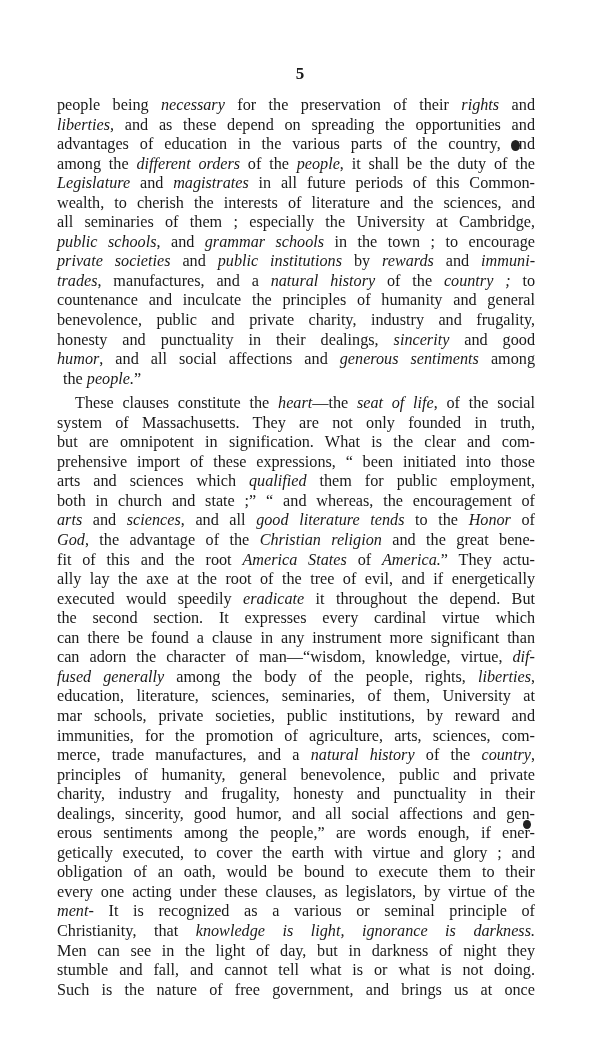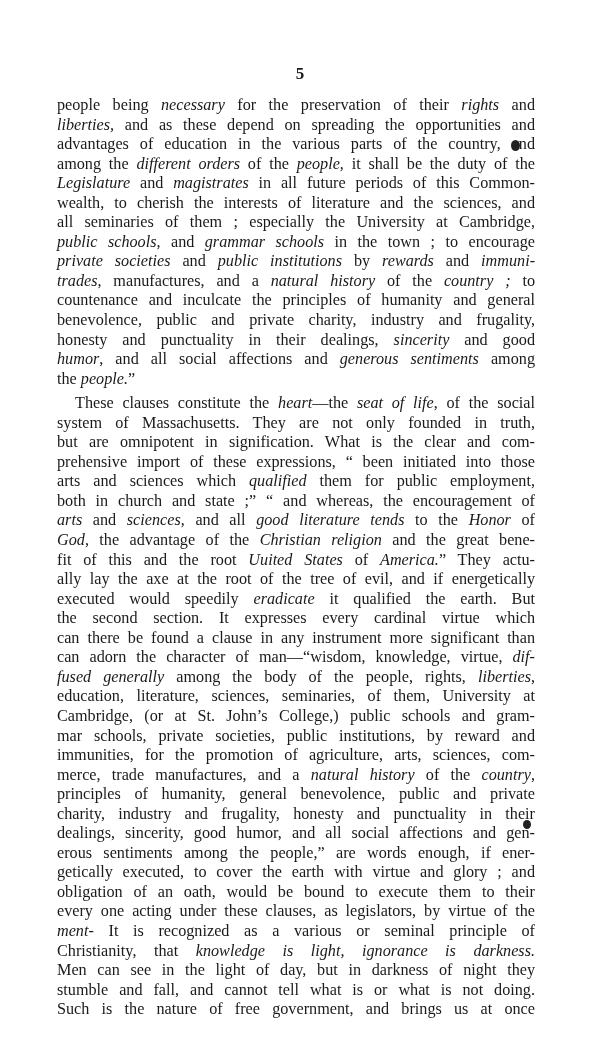--- a/index.html
+++ b/index.html
@@ -35,20 +35,21 @@
     .line {
       display: block;
       text-align: justify;
       text-align-last: justify;
       white-space: nowrap;
       height: 19.55px;
       overflow: visible;
     }
     .line.last {
       text-align-last: left;
+      margin-left: 6px;
     }
     .line.indent {
       padding-left: 18px;
     }
     .para-gap {
       height: 5px;
     }
     i { }
     .dot {
       position: absolute;
@@ -82,29 +83,28 @@
     <div class="para-gap"></div>
     <div>
       <span class="line indent"><span>These clauses constitute the </span><i>heart</i><span>—the </span><i>seat of life</i><span>, of the social</span></span>
       <span class="line"><span>system of Massachusetts.  They are not only founded in truth,</span></span>
       <span class="line"><span>but are omnipotent in signification.  What is the clear and com-</span></span>
       <span class="line"><span>prehensive import of these expressions, “ been initiated into those</span></span>
       <span class="line"><span>arts and sciences which </span><i>qualified</i><span> them for public employment,</span></span>
       <span class="line"><span>both in church and state ;”  “ and whereas, the encouragement of</span></span>
       <span class="line"><i>arts</i><span> and </span><i>sciences</i><span>, and all </span><i>good literature tends</i><span> to the </span><i>Honor</i><span> of</span></span>
       <span class="line"><i>God</i><span>, the advantage of the </span><i>Christian religion</i><span> and the great bene-</span></span>
-      <span class="line"><span>fit of this and the root </span><i>Uuited States</i><span> of </span><i>America.</i><span>”  They actu-</span></span>
+      <span class="line"><span>fit of this and the root </span><i>America States</i><span> of </span><i>America.</i><span>”  They actu-</span></span>
       <span class="line"><span>ally lay the axe at the root of the tree of evil, and if energetically</span></span>
-      <span class="line"><span>executed would speedily </span><i>eradicate</i><span> it qualified the earth.  But</span></span>
+      <span class="line"><span>executed would speedily </span><i>eradicate</i><span> it throughout the depend.  But</span></span>
       <span class="line"><span>the second section.  It expresses every cardinal virtue which</span></span>
       <span class="line"><span>can there be found a clause in any instrument more significant than</span></span>
       <span class="line"><span>can adorn the character of man—“wisdom, knowledge, virtue, </span><i>dif-</i></span>
       <span class="line"><i>fused generally</i><span> among the body of the people, rights, </span><i>liberties</i><span>,</span></span>
       <span class="line"><span>education, literature, sciences, seminaries, of them, University at</span></span>
-      <span class="line"><span>Cambridge, (or at St. John’s College,) public schools and gram-</span></span>
       <span class="line"><span>mar schools, private societies, public institutions, by reward and</span></span>
       <span class="line"><span>immunities, for the promotion of agriculture, arts, sciences, com-</span></span>
       <span class="line"><span>merce, trade manufactures, and a </span><i>natural history</i><span> of the </span><i>country</i><span>,</span></span>
       <span class="line"><span>principles of humanity, general benevolence, public and private</span></span>
       <span class="line"><span>charity, industry and frugality, honesty and punctuality in their</span></span>
       <span class="line"><span>dealings, sincerity, good humor, and all social affections and gen-</span></span>
       <span class="line"><span>erous sentiments among the people,” are words enough, if ener-</span></span>
       <span class="line"><span>getically executed, to cover the earth with virtue and glory ; and</span></span>
       <span class="line"><span>obligation of an oath, would be bound to execute them to their</span></span>
       <span class="line"><span>every one acting under these clauses, as legislators, by virtue of the</span></span>

